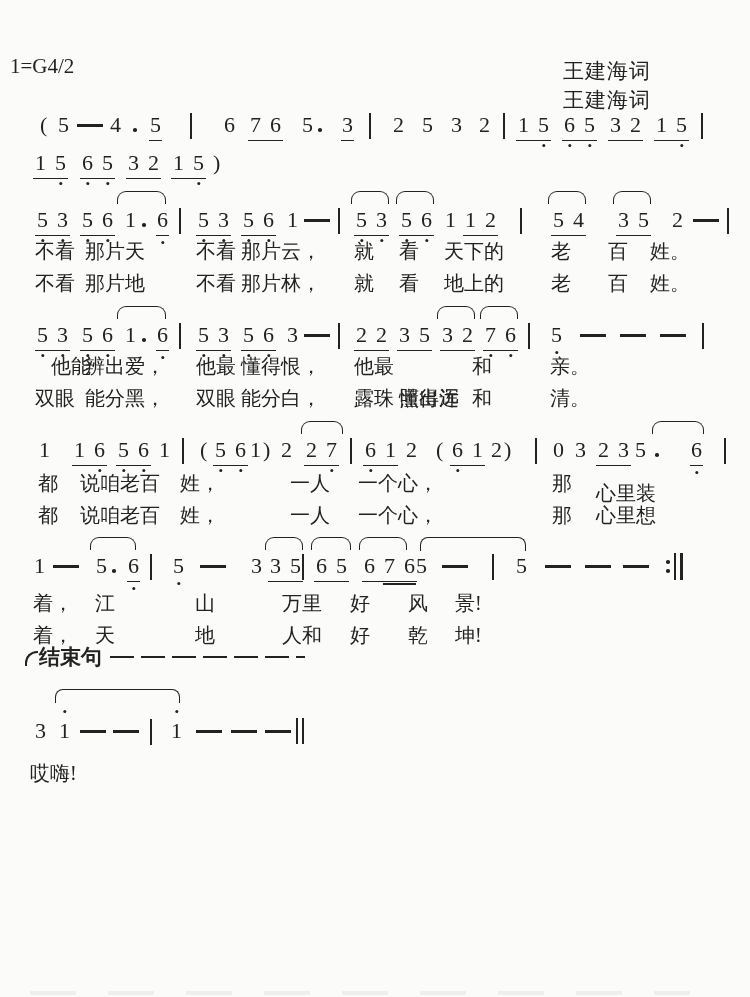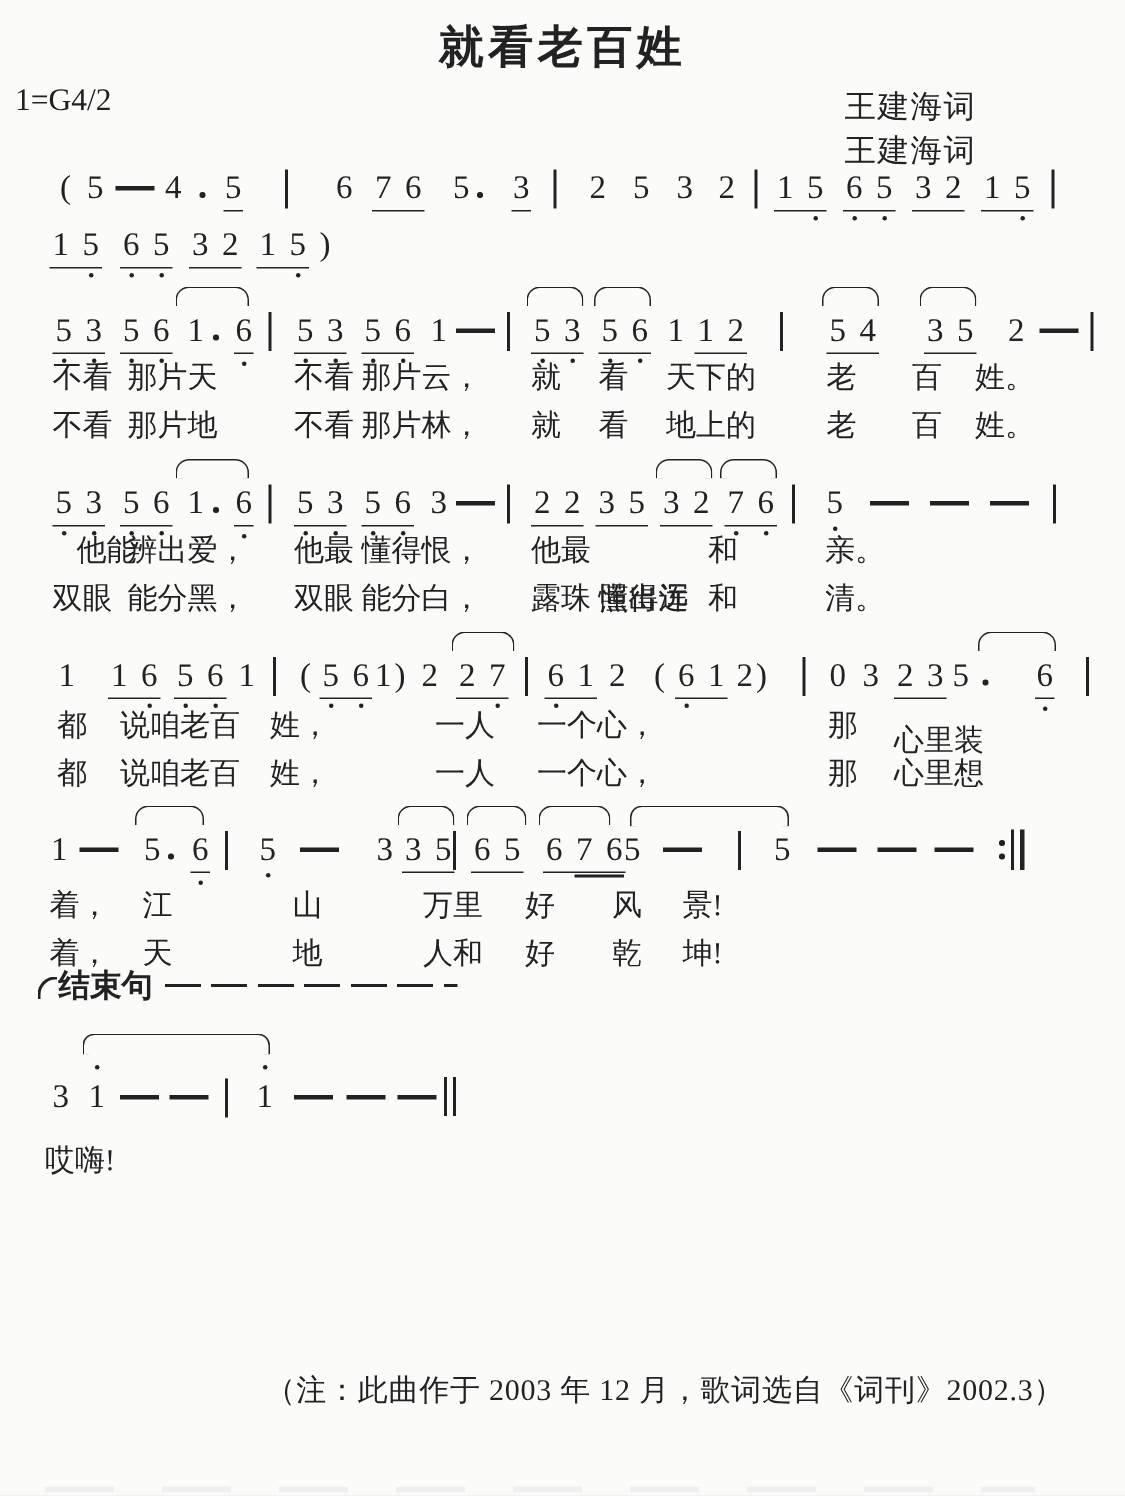--- a/index.html
+++ b/index.html
@@ -50,21 +50,20 @@
       background:repeating-linear-gradient(90deg,#222 0,#222 24px,transparent 24px,transparent 31px);}
 
   .footnote{position:absolute;left:177px;top:913px;font-size:20px;letter-spacing:0.5px;}
   .edge-artifact{position:absolute;left:30px;top:991px;width:660px;height:4px;opacity:.5;
       background:repeating-linear-gradient(90deg,#e3e3e3 0 46px,transparent 46px 78px);}
 </style>
 </head>
 <body>
 
 <div class="sheet">
-  <div class="title">就看老百姓</div>
   <div class="keysig">1=G4/2</div>
   <div class="credit lyricist">王建海词</div>
   <div class="credit composer">王建海词</div>
 
   <div id="notation">
       <span class="tok" style="left: 40px; top: 112px;">(</span>
       <span class="tok note" style="left: 57px; top: 112px;">5</span>
       <span class="tok dash" style="left: 77px; top: 124px;"></span>
       <span class="tok note" style="left: 109px; top: 112px;">4</span>
       <span class="tok dot" style="left: 133px; top: 128px;"></span>
@@ -391,15 +390,14 @@
         <i></i>
       </span>
       <span class="arc flat" style="left: 55px; width: 123px; top: 689px;"></span>
       <span class="lyr" style="left: 30px; top: 760px;">哎嗨!</span>
     </div>
 
   <span class="coda-curve"></span>
   <div class="coda-label">结束句</div>
   <div class="coda-dashes"></div>
 
-  <div class="footnote">（注：此曲作于 2003 年 12 月，歌词选自《词刊》2002.3）</div>
   <div class="edge-artifact"></div>
 </div>
 
 </body></html>

